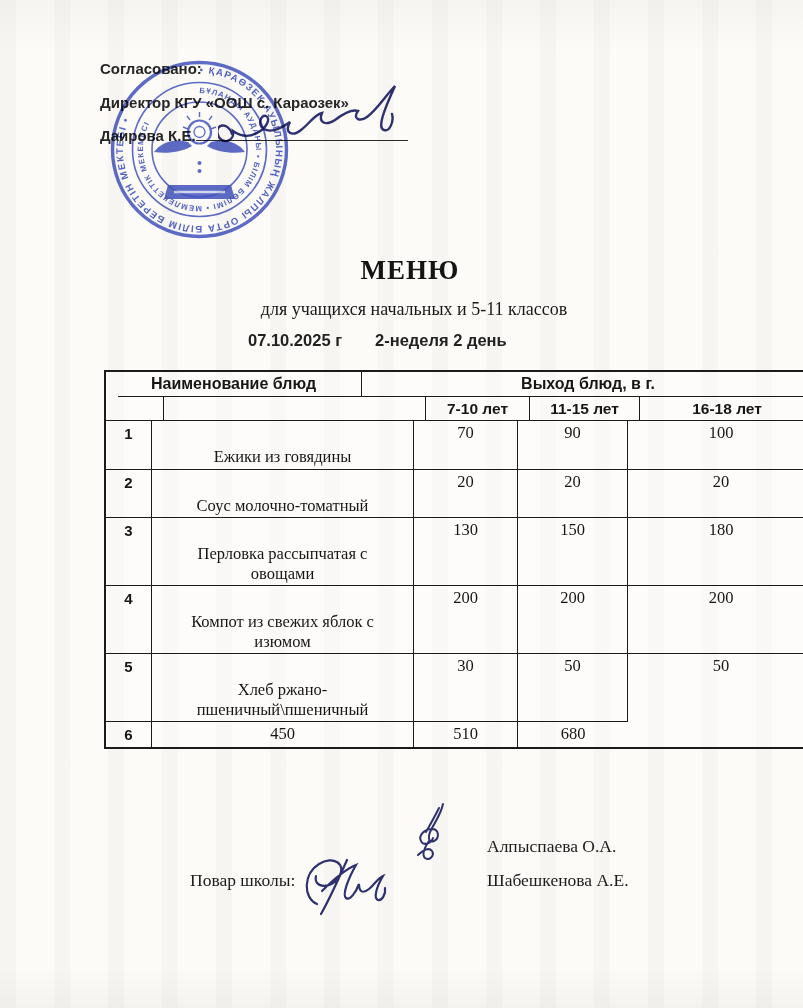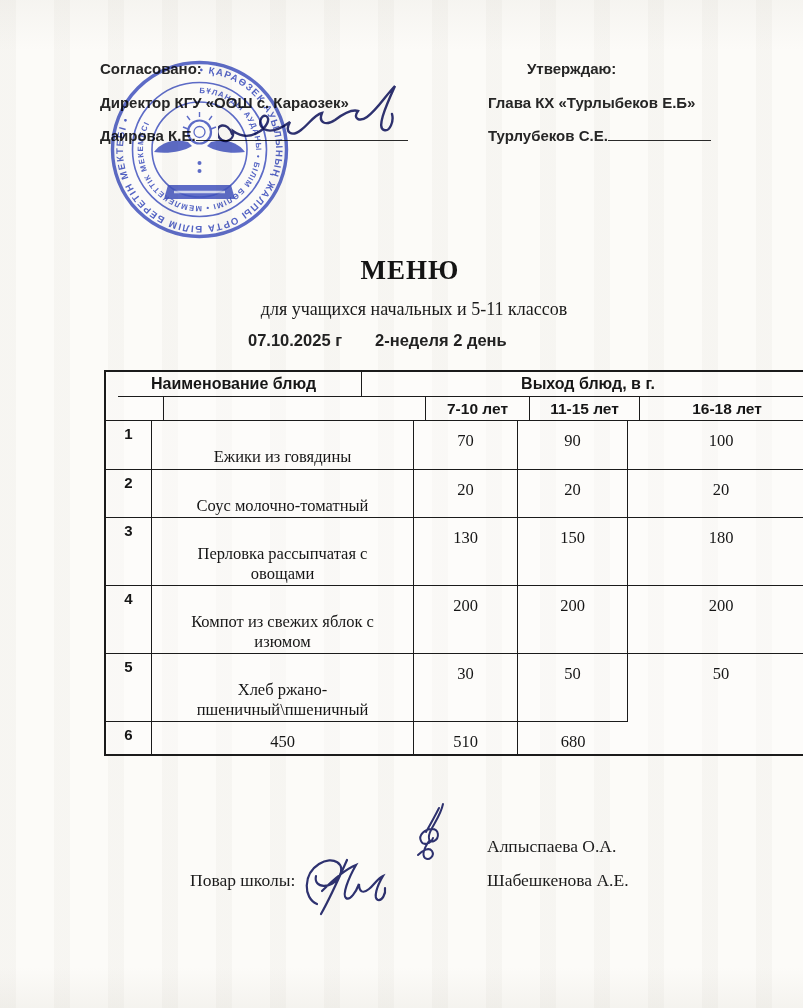--- a/index.html
+++ b/index.html
@@ -48,21 +48,21 @@
     display:flex; justify-content:center; align-items:flex-start;
     font-family:"Liberation Serif", serif; font-size:16.5px; line-height:19.5px;
     padding:2px 3px; min-height:24px; color:#161616; }
   .cell:last-child { border-right:none; }
   .thead1 .cell { border-top:none; align-items:center;
     font-family:"Liberation Sans", sans-serif; font-weight:bold; font-size:16px; min-height:23px; }
   .thead2 .cell { align-items:center; font-family:"Liberation Sans", sans-serif;
     font-weight:bold; font-size:15.5px; min-height:24px; }
   .c-num { font-family:"Liberation Sans", sans-serif; font-weight:bold; font-size:15px; padding-top:3px; }
   .c-name span { display:block; max-width:228px; text-align:center;margin-top:24px; }
-  .c-val { padding-top:10px; }
+  .c-val { padding-top:2px; }
 
   
   .footer-row { position:absolute; font-family:"Liberation Serif", serif; font-size:17.5px; color:#1c1c1c; }
   .f-med-label { left:195px; top:836px; }
   .f-med-name  { left:487px; top:836px; }
   .f-cook-label{ left:190px; top:870px; }
   .f-cook-name { left:487px; top:870px; }
 </style>
 </head>
 <body>
@@ -70,27 +70,20 @@
 <div class="page">
 
   <div class="agreed-block">
     <div>Согласовано:</div>
     <div>Директор КГУ «ООШ с. Караозек»</div>
     <div>
       <span>Даирова К.Е.</span><span class="u-line u-agreed"></span>
     </div>
   </div>
 
-  <div class="approved-block">
-    <div class="centered-line">Утверждаю:</div>
-    <div>Глава КХ «Турлыбеков Е.Б»</div>
-    <div>
-      <span>Турлубеков С.Е.</span><span class="u-line u-approved"></span>
-    </div>
-  </div>
 
   <svg class="stamp" viewBox="0 0 183 183">
     <g stroke="#4254c4" fill="none" opacity="0.85">
       <circle cx="91.5" cy="91.5" r="87" stroke-width="3.4"></circle>
       <circle cx="91.5" cy="91.5" r="67" stroke-width="1.6"></circle>
       <circle cx="91.5" cy="91.5" r="47.5" stroke-width="1.6"></circle>
     </g>
     <defs>
       <path id="ring-outer" d="M91.5,15 a76.5,76.5 0 1,1 -0.02,0"></path>
       <path id="ring-inner" d="M91.5,35 a56.5,56.5 0 1,1 -0.02,0"></path>

